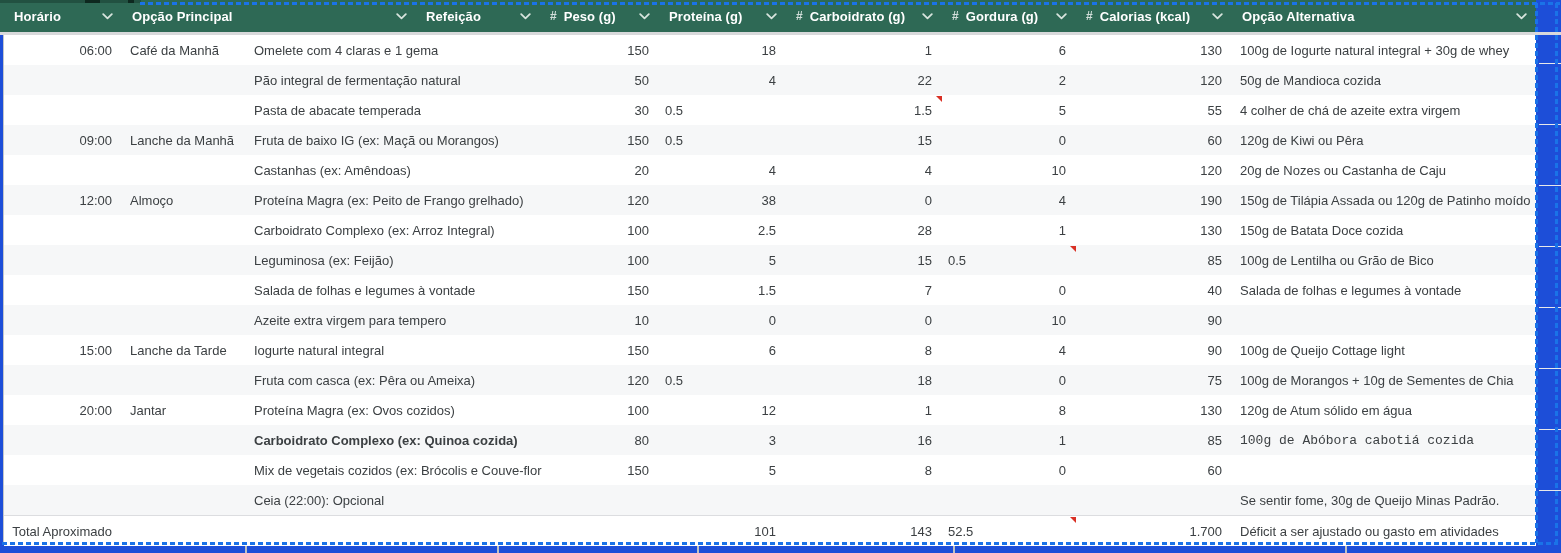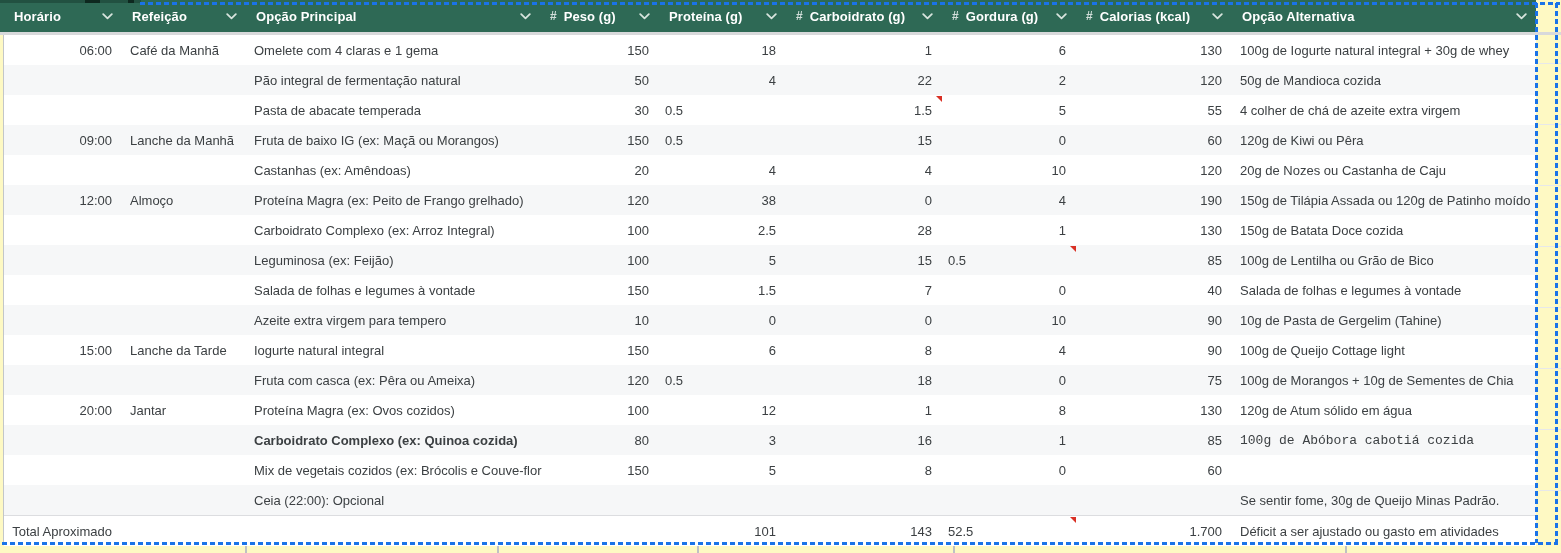--- a/index.html
+++ b/index.html
@@ -1,17 +1,17 @@
 <!DOCTYPE html>
 <html style="--header-bg: #2e6955; --band: #f6f7f8; --ants: #1a73e8; --note-red: #d93025;"><head>
 <meta charset="utf-8">
 <style>
   html,body{margin:0;padding:0;background:#fff;}
   .sheet{
-    position:relative;width:1561px;height:553px;overflow:hidden;background:#fef9c3;
+    position:relative;width:1561px;height:553px;overflow:hidden;background:#1d4ed8;
     font-family:"Liberation Sans","DejaVu Sans",sans-serif;font-size:13px;color:#3c4043;
   }
   
   .thead{
     position:absolute;left:0;top:0;width:1536px;height:32px;box-sizing:border-box;
     background:var(--header-bg,#2e6955);display:flex;padding-left:4px;z-index:1;
   }
   .hcell{
     height:32px;display:flex;align-items:center;box-sizing:border-box;
     padding:0 9px 0 10px;color:#fff;font-weight:bold;font-size:13px;white-space:nowrap;cursor:pointer;
@@ -58,30 +58,30 @@
 <div class="sheet">
   <div class="thead" id="thead">
       <div class="hcell" style="width: 118px;">
         <span class="hlabel">Horário</span>
         <span class="hchev">
           <svg width="11" height="7" viewBox="0 0 11 7">
             <path d="M1.2 1.2 L5.5 5.3 L9.8 1.2" fill="none" stroke="#d7e4dd" stroke-width="1.8" stroke-linecap="round" stroke-linejoin="round"></path>
           </svg>
         </span>
       </div>
+      <div class="hcell" style="width: 294px;">
+        <span class="hlabel">Opção Principal</span>
+        <span class="hchev">
+          <svg width="11" height="7" viewBox="0 0 11 7">
+            <path d="M1.2 1.2 L5.5 5.3 L9.8 1.2" fill="none" stroke="#d7e4dd" stroke-width="1.8" stroke-linecap="round" stroke-linejoin="round"></path>
+          </svg>
+        </span>
+      </div>
       <div class="hcell" style="width: 124px;">
         <span class="hlabel">Refeição</span>
-        <span class="hchev">
-          <svg width="11" height="7" viewBox="0 0 11 7">
-            <path d="M1.2 1.2 L5.5 5.3 L9.8 1.2" fill="none" stroke="#d7e4dd" stroke-width="1.8" stroke-linecap="round" stroke-linejoin="round"></path>
-          </svg>
-        </span>
-      </div>
-      <div class="hcell" style="width: 294px;">
-        <span class="hlabel">Opção Principal</span>
         <span class="hchev">
           <svg width="11" height="7" viewBox="0 0 11 7">
             <path d="M1.2 1.2 L5.5 5.3 L9.8 1.2" fill="none" stroke="#d7e4dd" stroke-width="1.8" stroke-linecap="round" stroke-linejoin="round"></path>
           </svg>
         </span>
       </div>
       <div class="hcell" style="width: 119px;">
         <span class="hicon">#</span>
         <span class="hlabel">Peso (g)</span>
         <span class="hchev">
@@ -237,21 +237,20 @@
       </div>
       <div class="trow band">
         <div class="tcell a-right" style="width: 118px;"></div>
         <div class="tcell a-left" style="width: 124px;"></div>
         <div class="tcell a-left" style="width: 294px;">Azeite extra virgem para tempero</div>
         <div class="tcell a-right" style="width: 119px;">10</div>
         <div class="tcell a-right" style="width: 127px;">0</div>
         <div class="tcell a-right" style="width: 156px;">0</div>
         <div class="tcell a-right" style="width: 134px;">10</div>
         <div class="tcell a-right" style="width: 156px;">90</div>
-        <div class="tcell a-left" style="width: 304px;">10g de Pasta de Gergelim (Tahine)</div>
       </div>
       <div class="trow">
         <div class="tcell a-right" style="width: 118px;">15:00</div>
         <div class="tcell a-left" style="width: 124px;">Lanche da Tarde</div>
         <div class="tcell a-left" style="width: 294px;">Iogurte natural integral</div>
         <div class="tcell a-right" style="width: 119px;">150</div>
         <div class="tcell a-right" style="width: 127px;">6</div>
         <div class="tcell a-right" style="width: 156px;">8</div>
         <div class="tcell a-right" style="width: 134px;">4</div>
         <div class="tcell a-right" style="width: 156px;">90</div>

